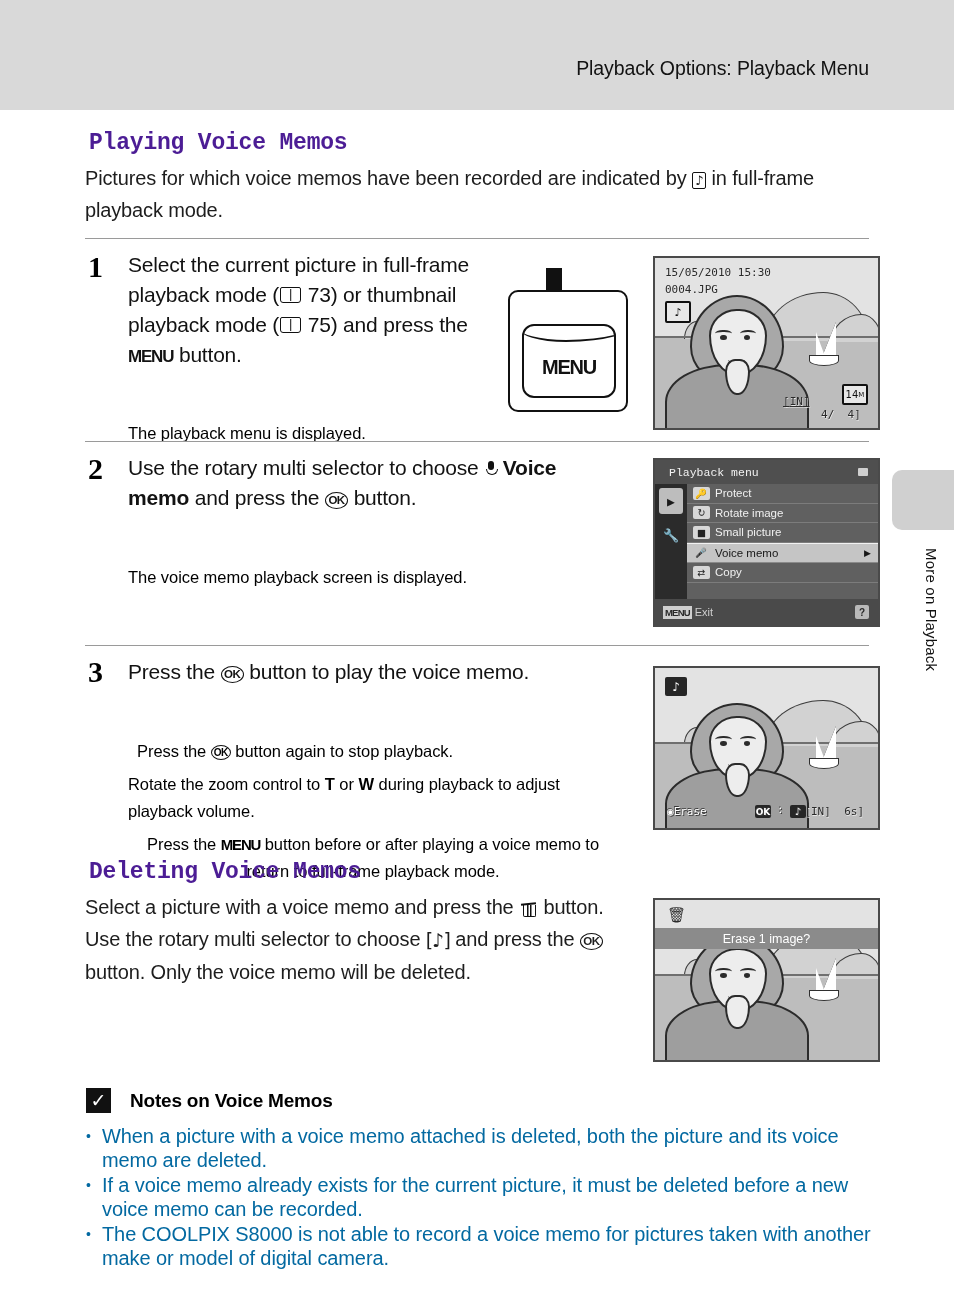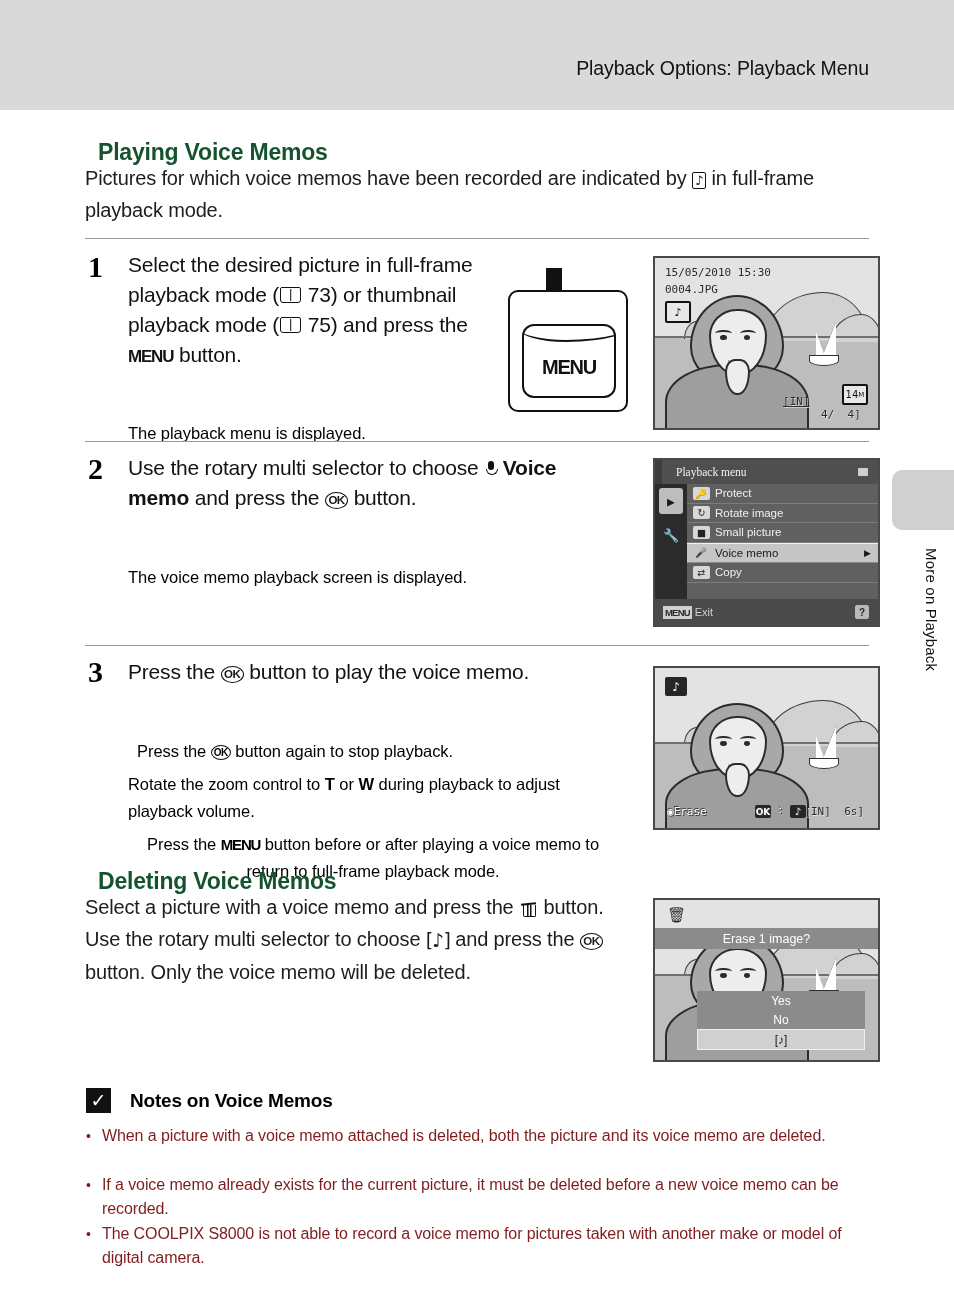--- a/index.html
+++ b/index.html
@@ -55,25 +55,26 @@
     color: #111;
     letter-spacing: 0.2px;
     white-space: nowrap;
   }
 
   
   .content { position: absolute; left: 0; top: 0; width: 954px; }
 
   h2.sec-heading {
     position: absolute;
-    margin: 13px;
+    margin: 4px;
     font-size: 23px;
     font-weight: bold;
     letter-spacing: -0.2px;
-    color: #14532d;
+    color: #4c1d95;
+    font-family: Liberation Mono, monospace;
   }
 
   .body-text {
     position: absolute;
     font-size: 20px;
     line-height: 32px;
     color: #1d1d1d;
     letter-spacing: -0.15px;
   }
   .small-text {
@@ -345,24 +346,24 @@
     background:#262626;
     color:#fff;
     display:flex; align-items:center; justify-content:center;
     font-family:"DejaVu Sans", sans-serif;
     border-radius:2px;
   }
 
   
   .menu-screen { background:#3d3d3d; }
   .menu-titlebar {
-    position:absolute; left:7px; top:0; right:0; height:24px;
+    position:absolute; left:0; top:0; right:0; height:24px;
     background:#4f4f4f;
     color:#f2f2f2; font-size:11.5px;
-    font-family:Liberation Serif, serif;
+    font-family:Liberation Mono, monospace;
     display:flex; align-items:center; padding-left:14px;
   }
   .menu-titlebar .batt {
     position:absolute; right:10px; top:8px;
     width:10px; height:8px; background:#cfcfcf; border-radius:1px;
   }
   .menu-side {
     position:absolute; left:0; top:24px; bottom:26px; width:32px;
     background:#2b2b2b;
   }
@@ -449,22 +450,22 @@
     font-family:"DejaVu Sans", sans-serif;
     line-height:1;
   }
   .notes-title {
     position:absolute;
     font-size:19px; font-weight:bold; color:#000;
     letter-spacing:-0.2px;
   }
   .note-bullet {
     position:absolute;
-    font-size:16px; line-height:24px;
-    color:#7f1d1d;
+    font-size:20px; line-height:24px;
+    color:#0369a1;
     letter-spacing:-0.1px;
   }
   .note-bullet::before {
     content:"\2022";
     position:absolute; left:-16px; top:0;
     font-size:14px;
   }
 </style>
 </head>
 <body>
@@ -483,21 +484,21 @@
   <div class="body-text" style="left:85px; top:162px; width:790px;">
     <span>Pictures for which voice memos have been recorded are indicated by</span>
     <span class="g-memo">♪</span>
     <span>in full-frame playback mode.</span>
   </div>
 
   <div class="hr-line" style="top:238px;"></div>
 
   <div class="step-num" style="left:88px; top:250px;">1</div>
   <div class="step-title" style="left:128px; top:250px; width:370px;">
-    <span>Select the desired picture in full-frame playback mode (</span><span class="g-book"></span>
+    <span>Select the current picture in full-frame playback mode (</span><span class="g-book"></span>
     <span>73</span><span>) or thumbnail playback mode (</span><span class="g-book"></span>
     <span>75</span><span>) and press the</span>
     <span class="g-menu">MENU</span>
     <span>button.</span>
   </div>
   <div class="small-text" style="left:128px; top:378px; width:370px;">The playback menu is displayed.</div>
 
   <svg class="menu-arrow" viewBox="0 0 40 72">
     <polygon points="12,0 28,0 28,42 39,42 20,70 1,42 12,42" fill="#111"></polygon>
   </svg>
@@ -695,25 +696,20 @@
         <div class="eye l"></div>
         <div class="eye r"></div>
         <div class="pupil l"></div>
         <div class="pupil r"></div>
         <div class="mouth"></div>
         <div class="hand"></div>
       </div>
     </div>
     <div class="osd osd-dark" style="left:12px; top:6px; font-size:15px;">🗑</div>
     <div class="erase-band" style="top:28px; height:21px;">Erase 1 image?</div>
-    <div class="erase-choices" style="bottom:10px;">
-      <div class="choice">Yes</div>
-      <div class="choice">No</div>
-      <div class="choice sel">[♪]</div>
-    </div>
   </div>
 
   <div class="notes-icon" style="left:86px; top:1088px;">✓</div>
   <div class="notes-title" style="left:130px; top:1090px;">Notes on Voice Memos</div>
 
   <div class="note-bullet" style="left:102px; top:1124px; width:768px;">When a picture with a voice memo attached is deleted, both the picture and its voice memo are deleted.</div>
   <div class="note-bullet" style="left:102px; top:1173px; width:775px;">If a voice memo already exists for the current picture, it must be deleted before a new voice memo can be recorded.</div>
   <div class="note-bullet" style="left:102px; top:1222px; width:775px;">The COOLPIX S8000 is not able to record a voice memo for pictures taken with another make or model of digital camera.</div>
 
 </div>

